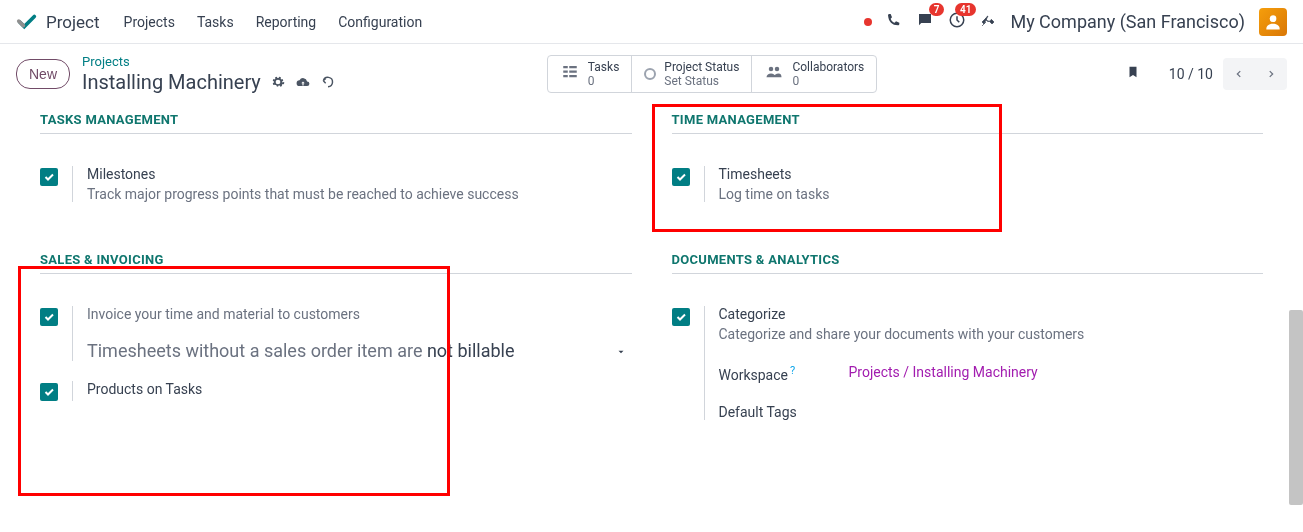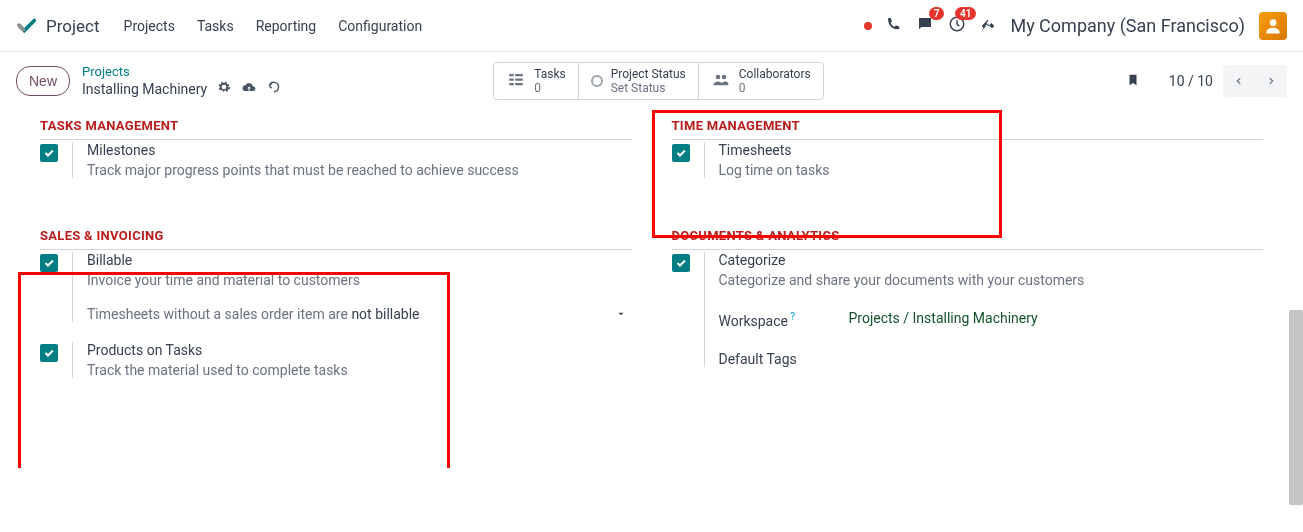--- a/index.html
+++ b/index.html
@@ -1,64 +1,64 @@
 <!DOCTYPE html>
 <html><head>
 <meta charset="utf-8">
 <style>
 * { box-sizing: border-box; margin: 0; padding: 0; }
 body { font-family: -apple-system, BlinkMacSystemFont, "Segoe UI", Roboto, "Helvetica Neue", Arial, sans-serif; font-size: 14px; color: #374151; background: #fff; width: 1303px; }
-.topbar { display: flex; align-items: center; padding: 6px 16px; border-bottom: 1px solid #e5e7eb; height: 52px; }
+.topbar { display: flex; align-items: center; padding: 6px 16px; border-bottom: 1px solid #e5e7eb; height: 44px; }
 .logo-icon svg { display: block; }
 .app-name { font-size: 17px; color: #374151; margin-left: 8px; margin-right: 24px; }
 .top-menu { display: flex; gap: 22px; }
 .top-menu-item { color: #374151; font-size: 14px; cursor: pointer; }
 .topbar-right { margin-left: auto; display: flex; align-items: center; gap: 14px; }
 .red-dot { width: 8px; height: 8px; background: #e7352e; border-radius: 50%; }
 .tray-icon { position: relative; color: #374151; cursor: pointer;}
 .badge { position: absolute; top: -8px; right: -10px; background: #e7352e; color: #fff; font-size: 10px; padding: 1px 5px; border-radius: 10px; font-weight: 600; }
 .company-name { color: #374151; font-size: 18px; }
 .avatar { width: 28px; height: 28px; border-radius: 4px; background: linear-gradient(135deg,#f59e0b,#d97706); display:flex;align-items:center;justify-content:center;color:#fff;font-size:16px; }
 
 .controlbar { display: flex; align-items: center; padding: 10px 16px; gap: 12px; }
 .btn-new { border: 1px solid #714b67; color: #714b67; background:#fff; padding: 6px 12px; border-radius: 14px; font-size: 14px; cursor:pointer; }
 .breadcrumb-block { display:flex; flex-direction:column; line-height:1.2; }
 .breadcrumb-top { color: #017e84; font-size: 13px; cursor:pointer; }
-.breadcrumb-bottom { display:flex; align-items:flex-end; gap:10px; color:#374151; font-size:14px; }
+.breadcrumb-bottom { display:flex; align-items:flex-end; gap:10px; color:#374151; font-size:20px; }
 .small-icon { color:#4b5563; cursor:pointer; }
 
 .statbtns { display:flex; border:1px solid #d1d5db; border-radius:4px; margin-left: 200px; }
 .statbtn { display:flex; align-items:center; gap:8px; padding:4px 12px; border-right:1px solid #d1d5db; cursor:pointer; }
 .statbtn:last-child { border-right:none; }
 .statbtn .label { font-size:12px; color:#374151; }
 .statbtn .value { font-size:12px; color:#6b7280; }
 .statbtn-icon { color:#6b7280; }
 .status-circle { width:12px;height:12px;border:2px solid #9ca3af;border-radius:50%; }
 
 .controlbar-right { margin-left:auto; display:flex; align-items:center; gap:29px; }
 .pager { display:flex; align-items:center; gap:10px; }
 .pager-text { font-size:14px; color:#374151; }
 .pager-btns { display:flex; background:#f3f4f6; border-radius:4px; }
 .pager-btn { width:32px;height:32px;display:flex;align-items:center;justify-content:center;cursor:pointer;color:#6b7280; }
 
 .content { padding: 8px 40px 40px 40px; display:grid; grid-template-columns: 1fr 1fr; gap: 0 40px; position:relative; }
 .section { margin-bottom: 30px; }
-.section-title { font-size:13px; font-weight:700; color:#b91c1c; letter-spacing:0.3px; padding-bottom:6px; border-bottom:1px solid #d1d5db; margin-bottom:2px; }
+.section-title { font-size:13px; font-weight:700; color:#0f766e; letter-spacing:0.3px; padding-bottom:6px; border-bottom:1px solid #d1d5db; margin-bottom:32px; }
 .opt { display:flex; gap:14px; margin-bottom:20px; }
 .checkbox { width:18px;height:18px;background:#017e84;border-radius:2px;display:flex;align-items:center;justify-content:center;flex-shrink:0;margin-top:2px;cursor:pointer; }
 .checkbox svg { stroke:#fff; }
 .opt-body { border-left:1px solid #d1d5db; padding-left:14px; flex:1; }
 .opt-title { color:#374151; font-size:14px; margin-bottom:4px; }
 .opt-desc { color:#6b7280; font-size:14px; }
-.opt-extra { color:#6b7280; font-size:14px; margin-top:18px; display:flex; align-items:center; }
+.opt-extra { color:#6b7280; font-size:18px; margin-top:18px; display:flex; align-items:center; }
 .opt-extra .strong { color:#374151; }
 .caret-down { margin-left:auto; color:#374151; cursor:pointer; padding-right:6px;}
 .kv { display:flex; gap:20px; margin-top:22px; }
 .kv-label { color:#374151; font-size:14px; width:110px; }
-.kv-value { color:#14532d; font-size:14px; }
+.kv-value { color:#a21caf; font-size:14px; }
 .help-q { color:#0ea5e9; font-size:11px; vertical-align: super; margin-left:2px; cursor:pointer;}
 
 .highlight-box { position:absolute; border:3px solid #ff0000; pointer-events:none; }
 .hl1 { left:652px; top:0px; width:350px; height:128px; }
 .hl2 { left:18px; top:162px; width:432px; height:230px; }
 
 .bookmark-icon { color:#374151; cursor:pointer; }
 
 .scrollbar-track { position:fixed; right:0; top:310px; width:14px; height:195px; background:#c4c4c4; border-radius:2px; }
 </style>
@@ -226,39 +226,37 @@
 
   <div class="section">
     <div class="section-title">SALES &amp; INVOICING</div>
     <div class="opt">
       <div class="checkbox">
           <svg width="12" height="12" viewBox="0 0 24 24" fill="none" stroke-width="4">
             <path d="M5 12l5 5L20 7"></path>
           </svg>
         </div>
       <div class="opt-body">
-        <div class="opt-title">Billable</div>
         <div class="opt-desc">Invoice your time and material to customers</div>
         <div class="opt-extra">
           <span><span>Timesheets without a sales order item are </span><span class="strong">not billable</span></span>
           <span class="caret-down"><svg width="10" height="10" viewBox="0 0 24 24" fill="currentColor">
                 <path d="M6 9l6 6 6-6z"></path>
               </svg></span>
         </div>
       </div>
     </div>
     <div class="opt">
       <div class="checkbox">
           <svg width="12" height="12" viewBox="0 0 24 24" fill="none" stroke-width="4">
             <path d="M5 12l5 5L20 7"></path>
           </svg>
         </div>
       <div class="opt-body">
         <div class="opt-title">Products on Tasks</div>
-        <div class="opt-desc">Track the material used to complete tasks</div>
       </div>
     </div>
   </div>
 
   <div class="section">
     <div class="section-title">DOCUMENTS &amp; ANALYTICS</div>
     <div class="opt">
       <div class="checkbox">
           <svg width="12" height="12" viewBox="0 0 24 24" fill="none" stroke-width="4">
             <path d="M5 12l5 5L20 7"></path>

